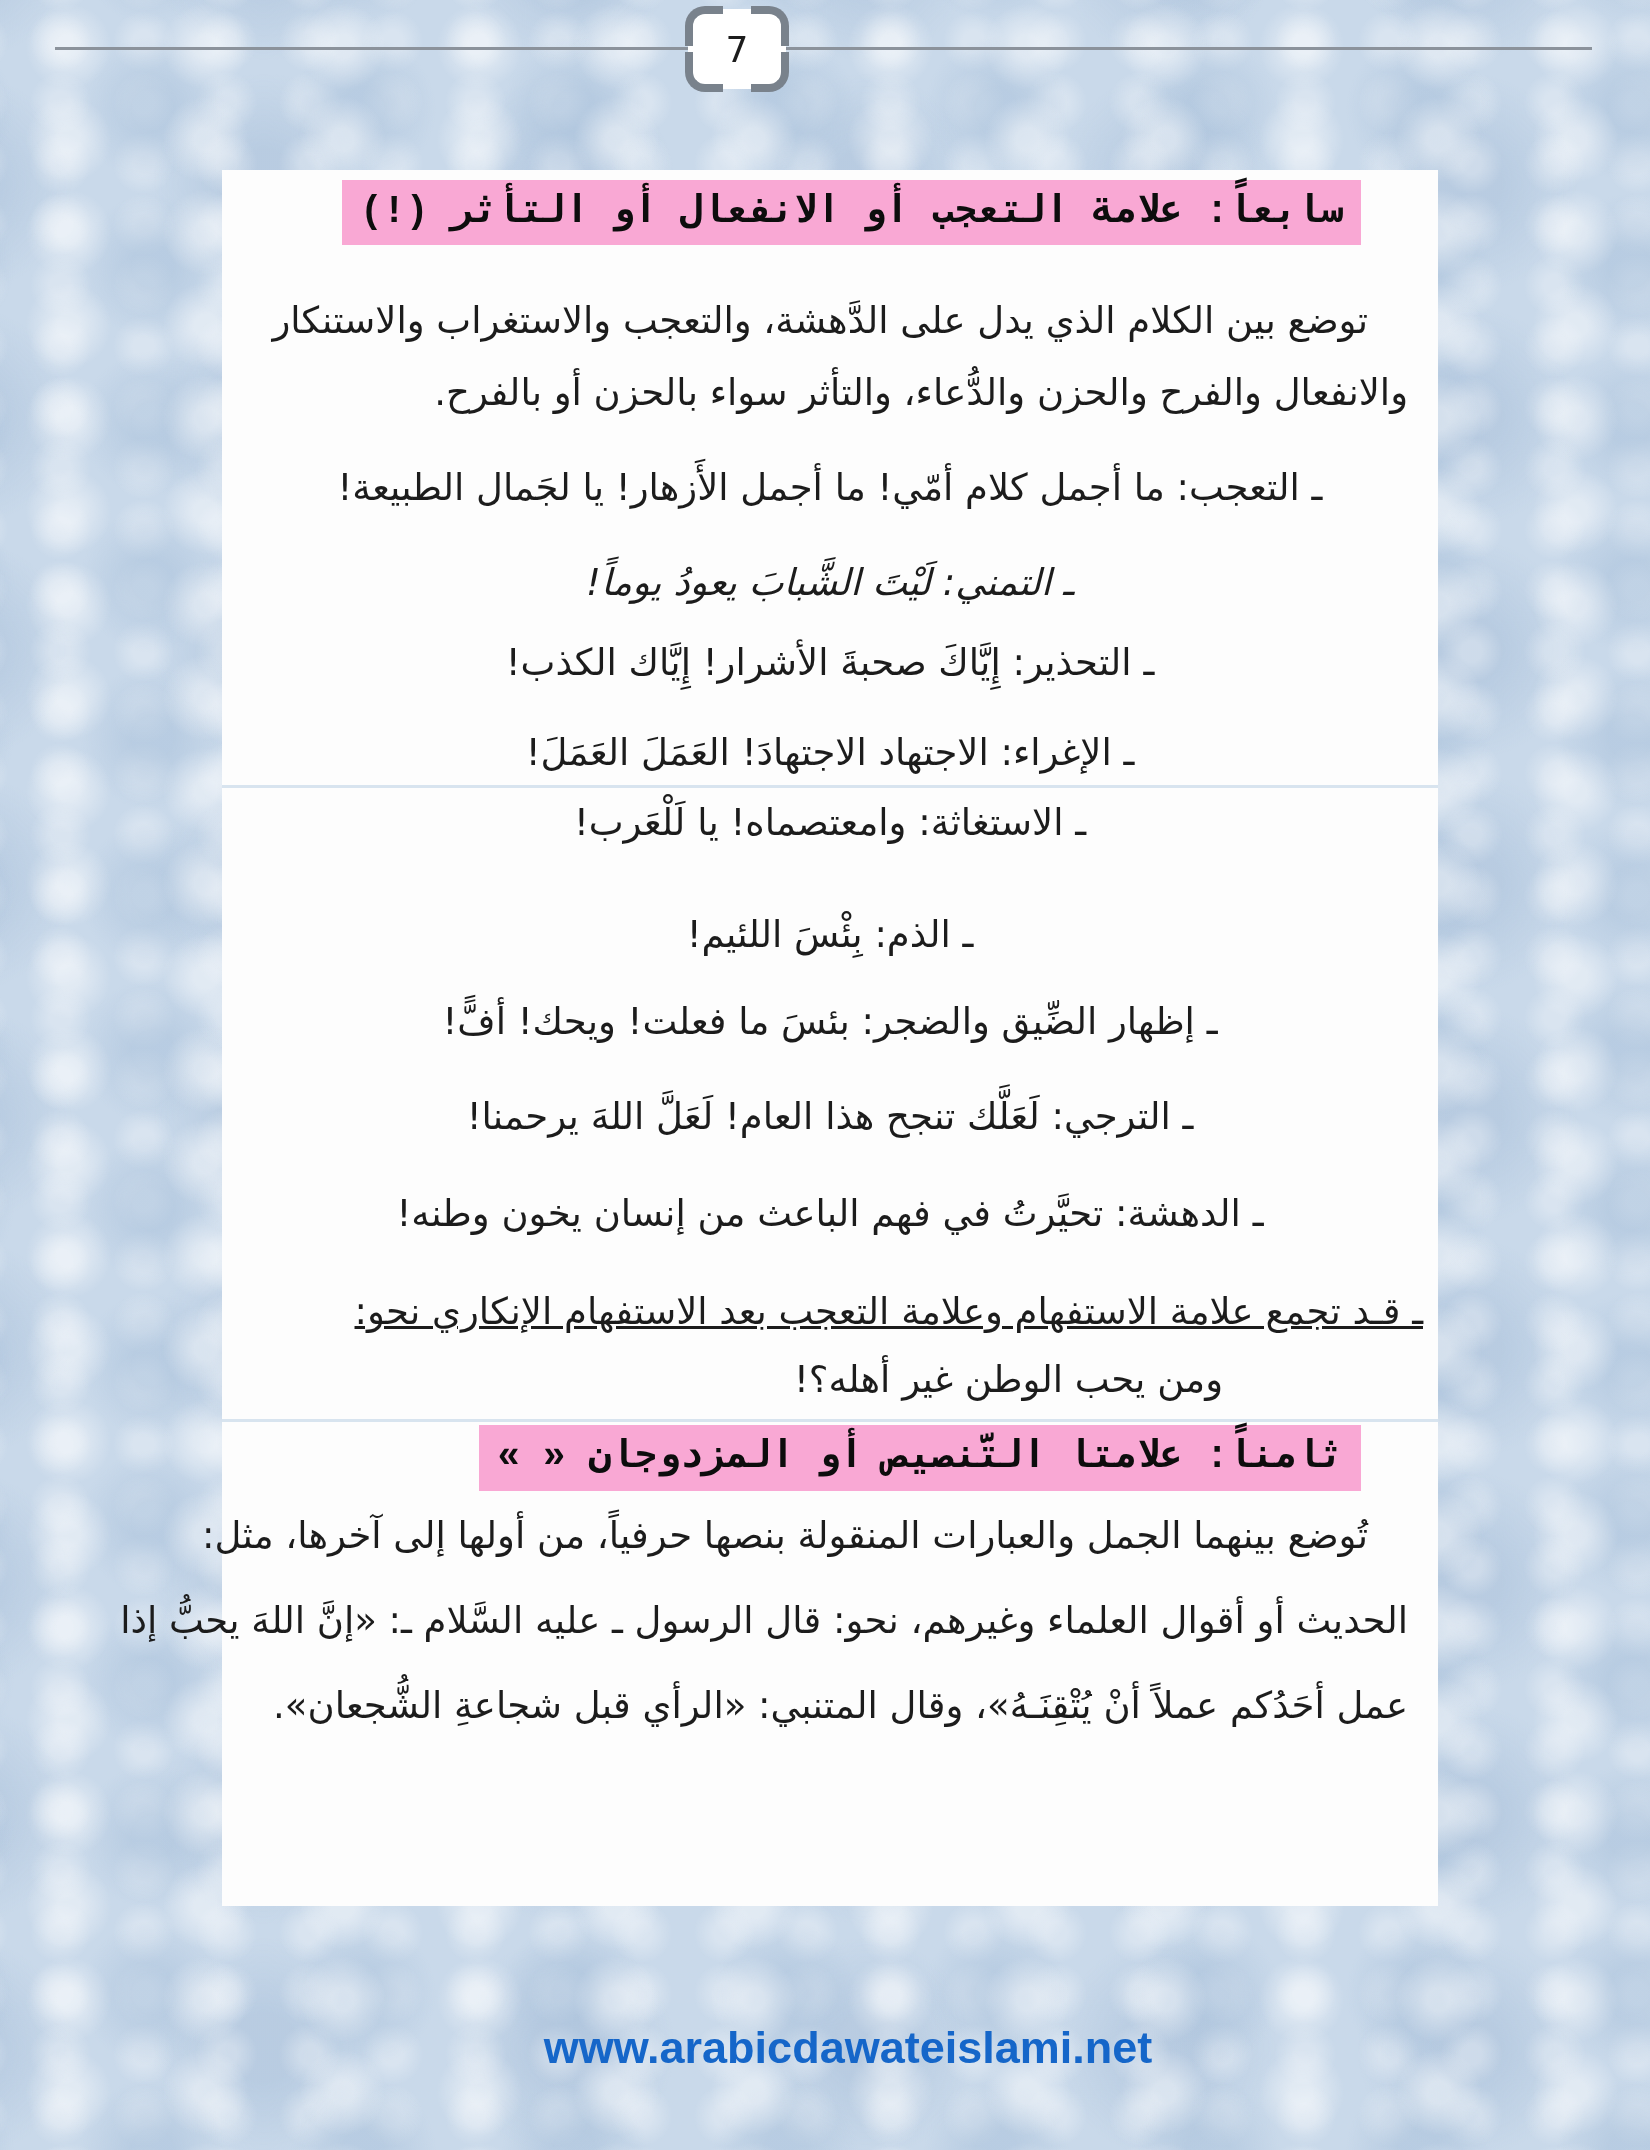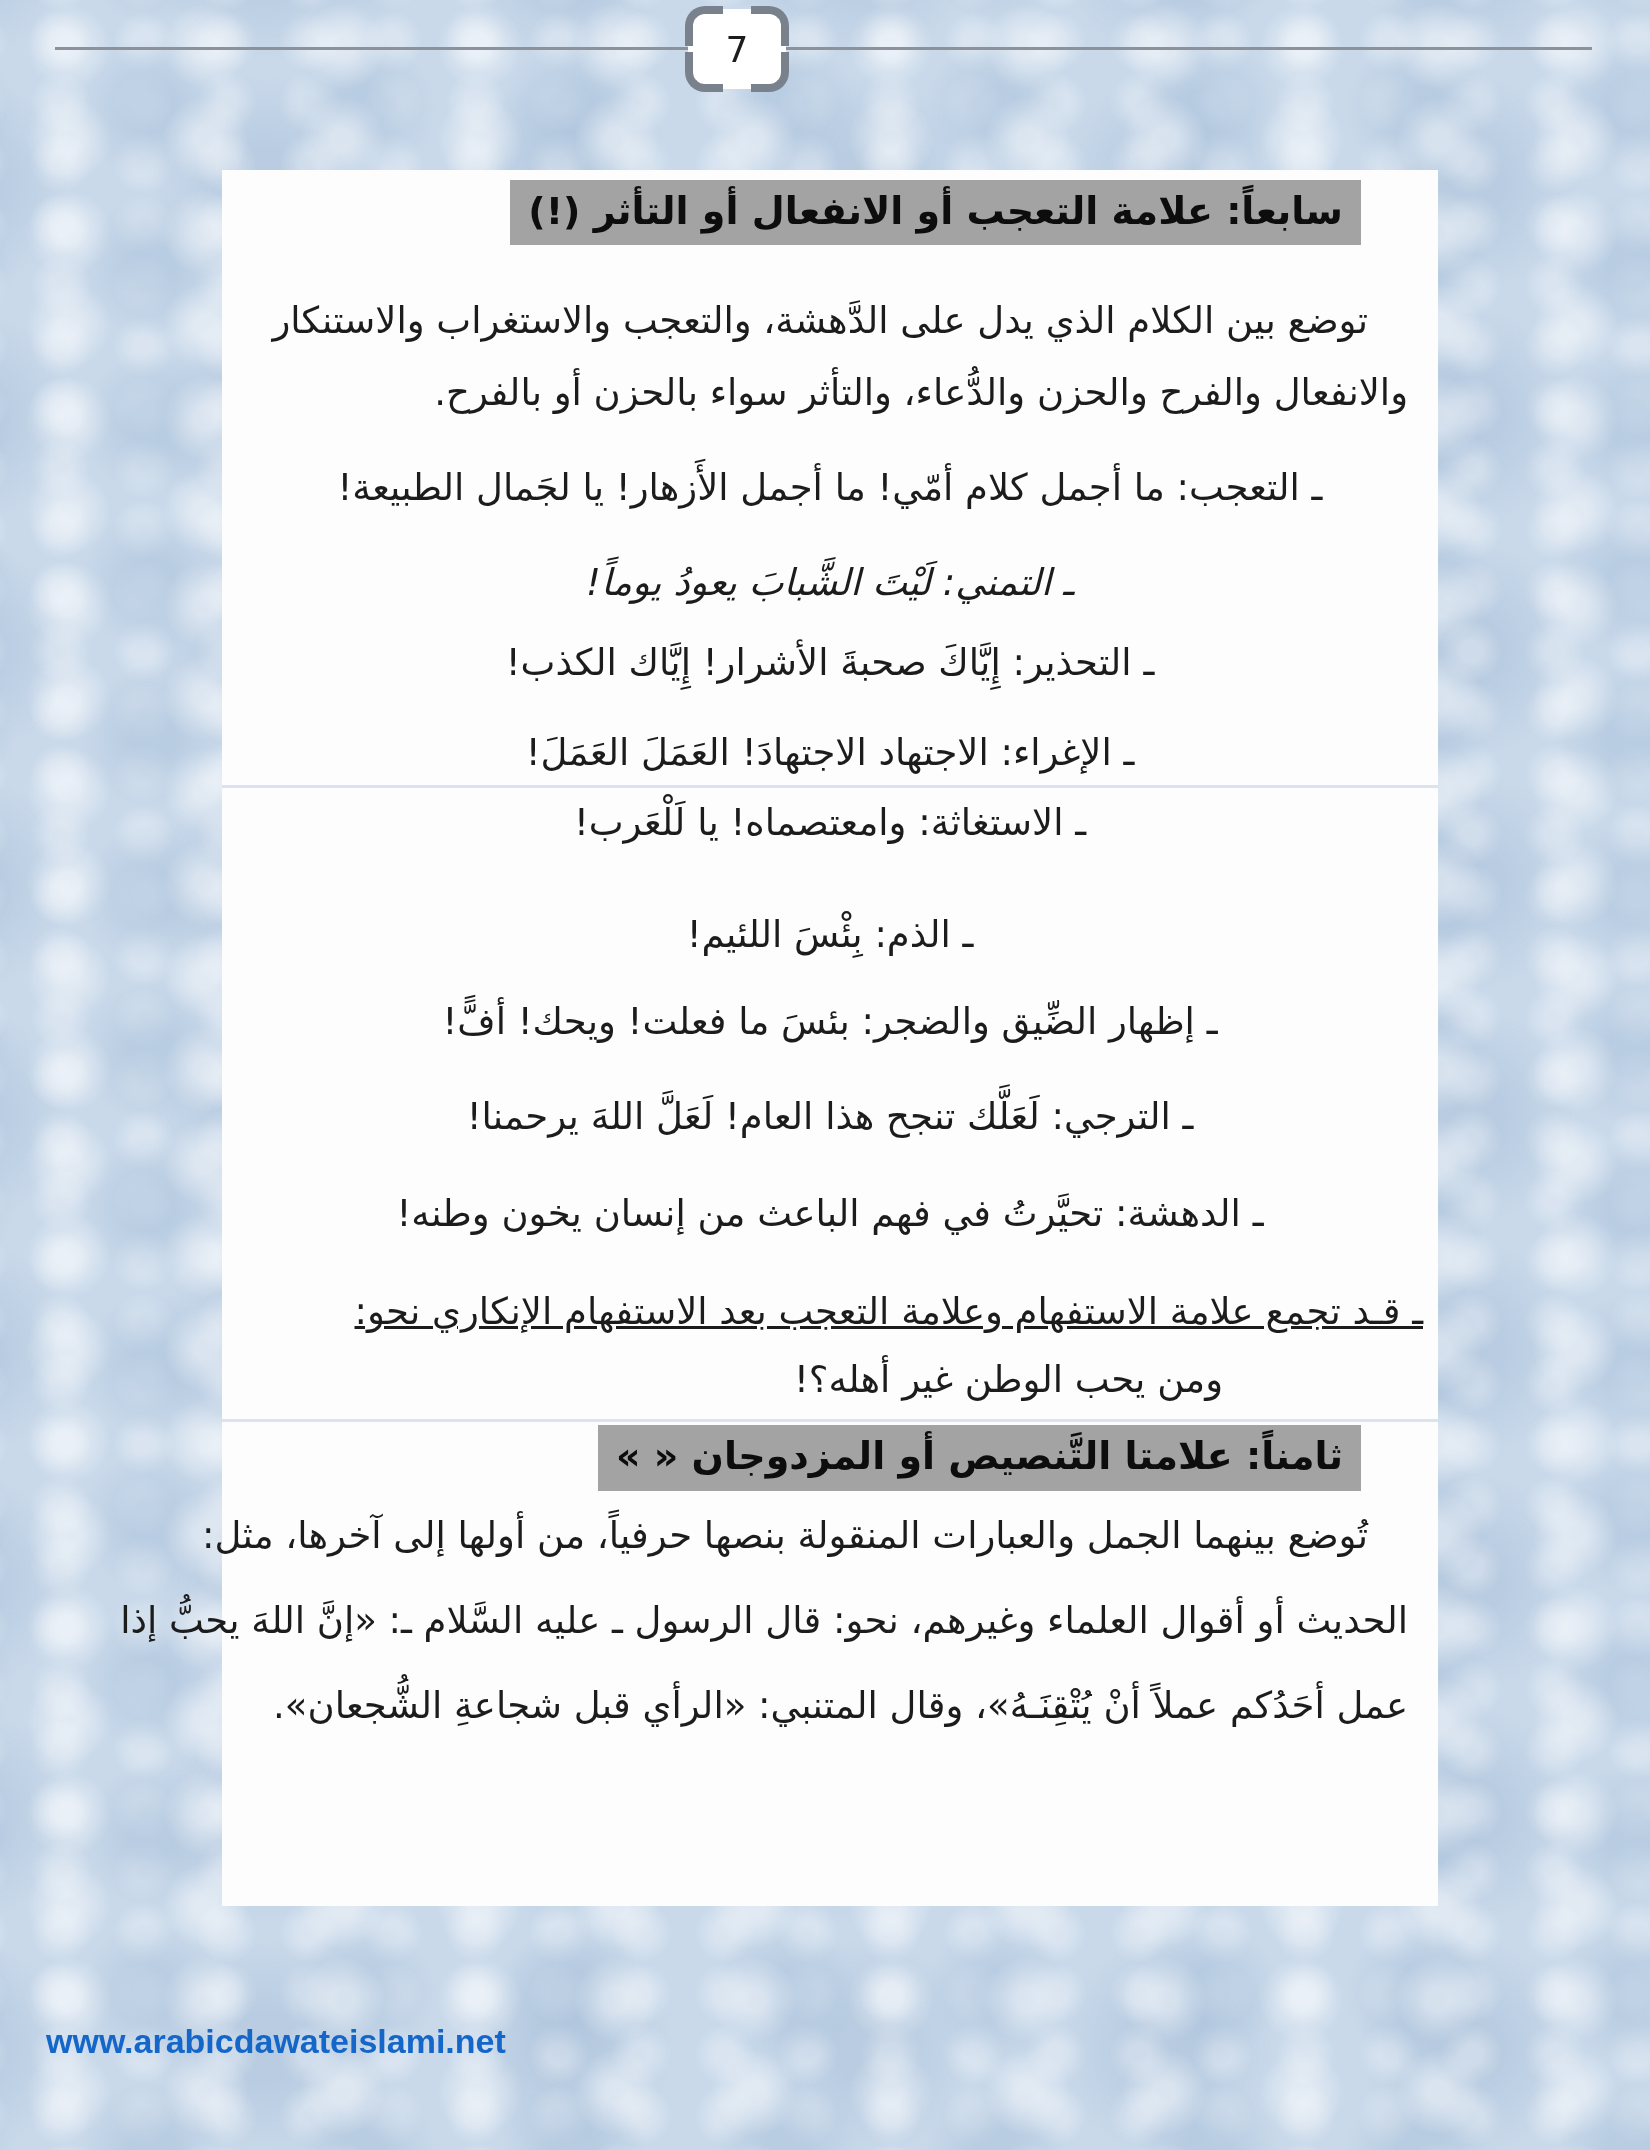--- a/index.html
+++ b/index.html
@@ -29,37 +29,38 @@
   .c-tr{right:-3px;top:-3px;border-top-width:8px;border-right-width:8px;border-top-right-radius:20px;}
   .c-bl{left:-3px;bottom:-3px;border-bottom-width:8px;border-left-width:8px;border-bottom-left-radius:20px;}
   .c-br{right:-3px;bottom:-3px;border-bottom-width:8px;border-right-width:8px;border-bottom-right-radius:20px;}
 
   .card{
     position:absolute;left:222px;top:170px;width:1216px;height:1736px;
     background:#fdfdfd;direction:rtl;color:#1c1c1c;
   }
   .hline{text-align:right;padding-right:77px;margin:0;}
   .hl{
-    display:inline-block;background:#a3a3a3;color:#0d0d0d;
+    display:inline-block;background:#f9a8d4;color:#0d0d0d;
     font-weight:bold;font-size:38px;line-height:1.3;
     padding:7px 18px 9px 18px;
+    font-family:Liberation Mono, monospace;
   }
   .line{
     font-size:37px;line-height:60px;margin:0;
     padding:0 30px;white-space:nowrap;
   }
   .rt{text-align:right;}
   .ctr{text-align:center;}
   .indent{text-indent:40px;}
   .seam{height:3px;background:#d8e4ef;margin:0;}
   .footer{
     position:absolute;left:0;right:0;top:2022px;
-    padding-left:46px;
+    text-align:center;padding-left:46px;
     font-family:"Liberation Sans", sans-serif;
-    font-weight:bold;font-size:34px;color:#1566c9;
+    font-weight:bold;font-size:45px;color:#1566c9;
   }
 </style>
 </head>
 <body>
 
 <div class="page">
 
   <div class="top-rule"></div>
 
   <div class="pagenum-box">

